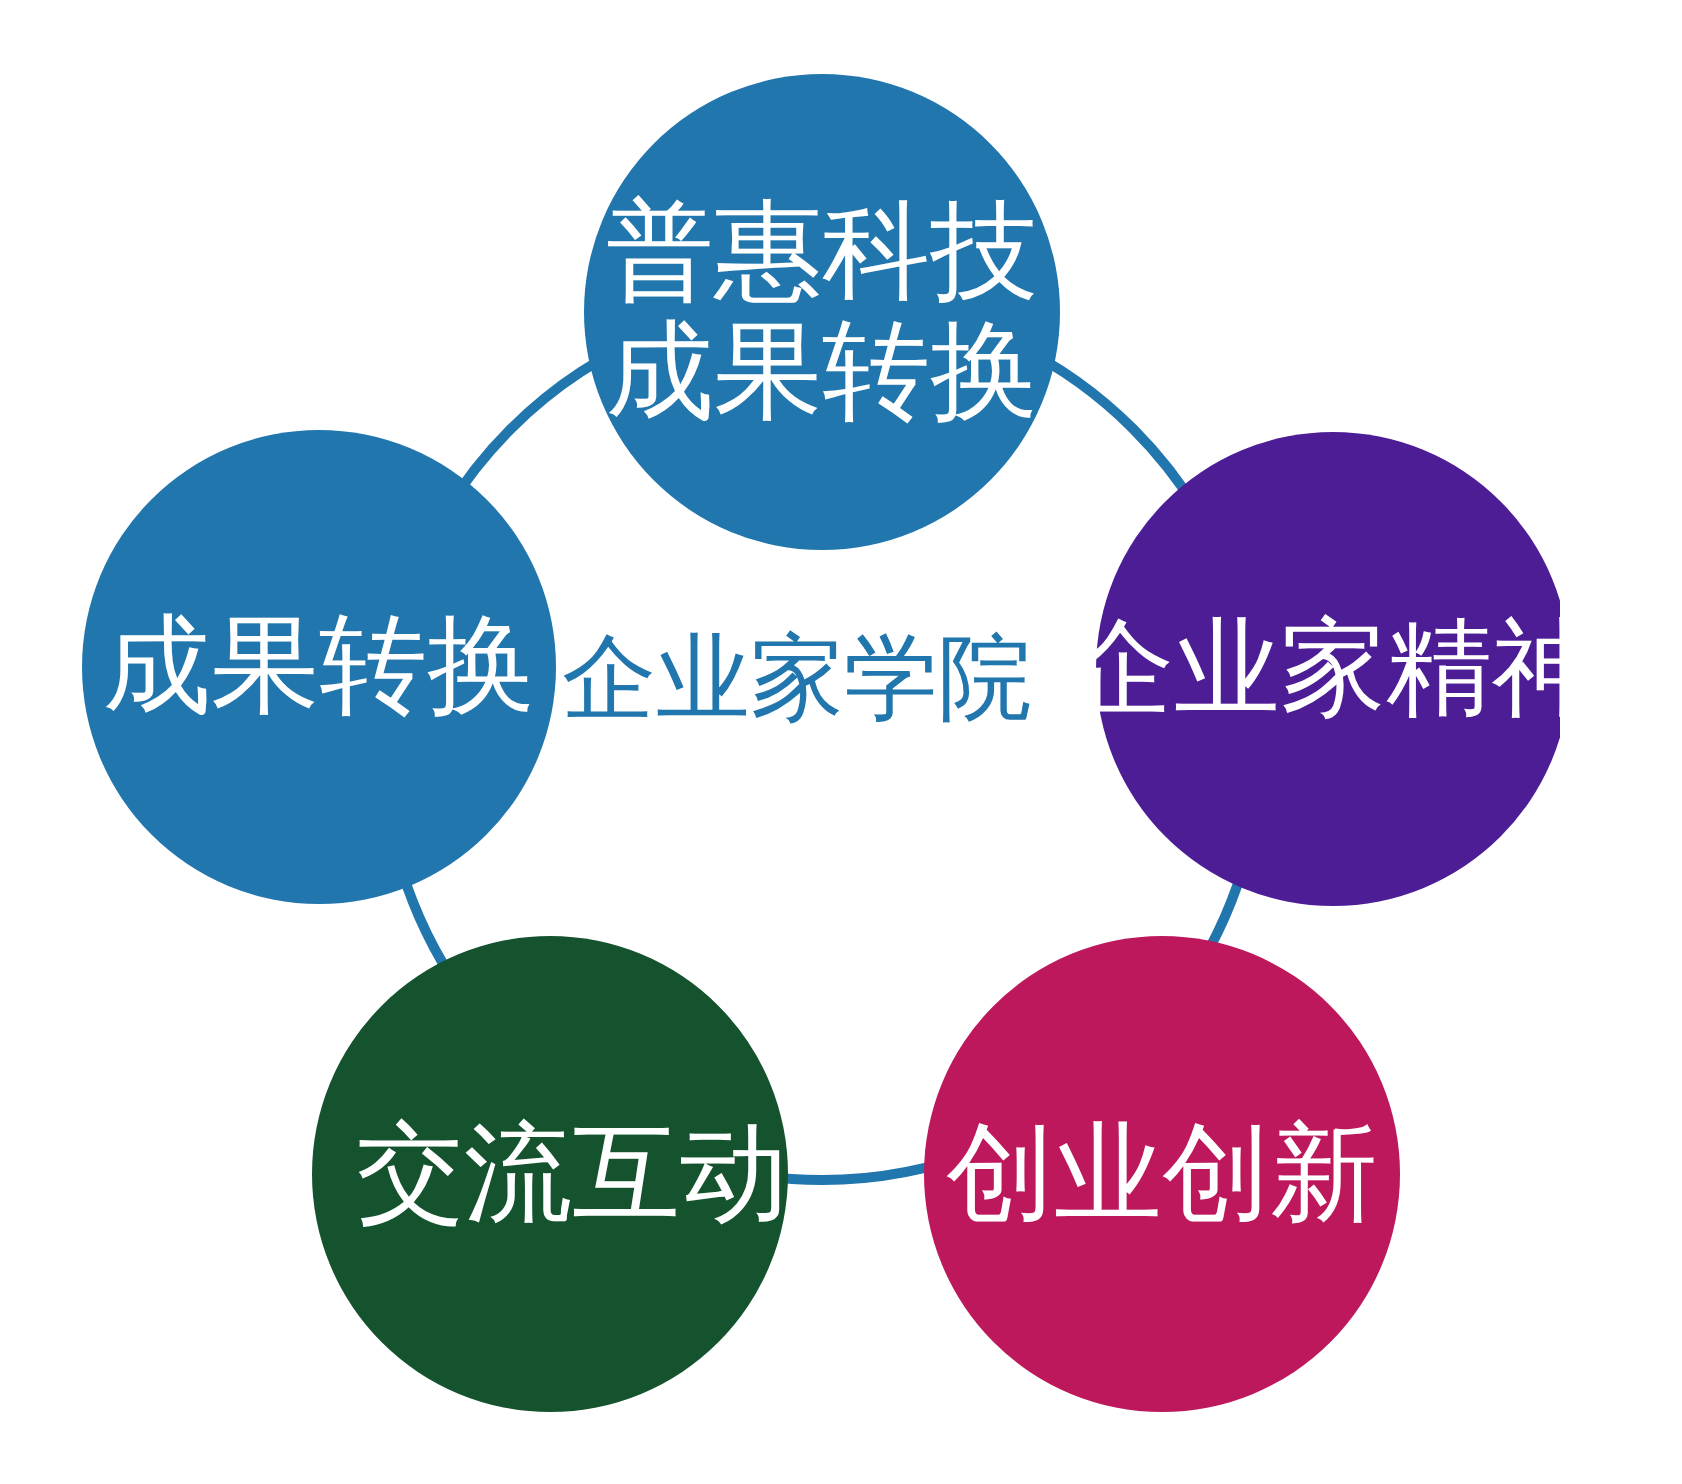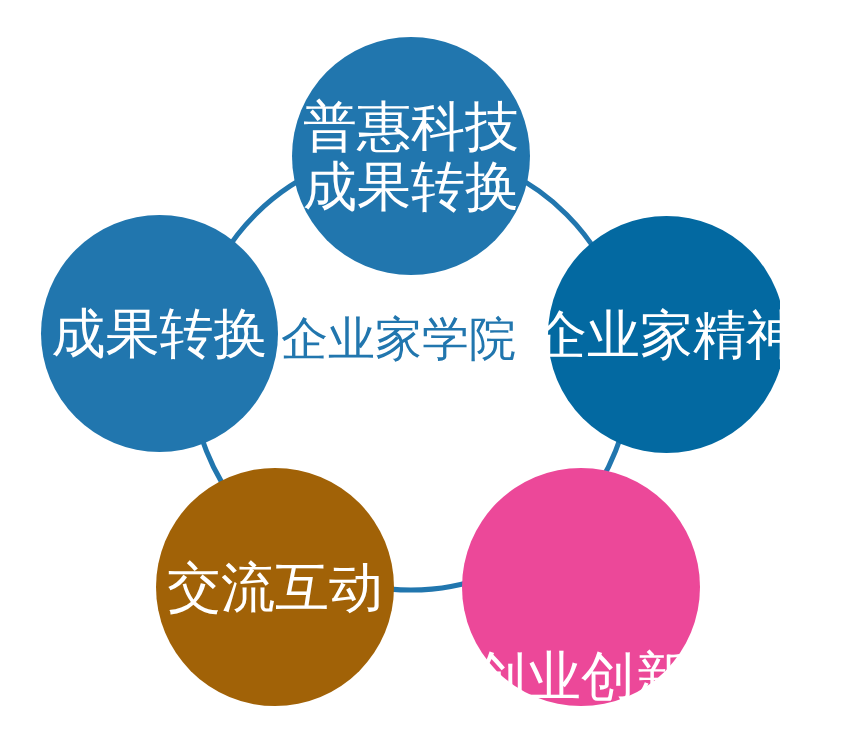--- a/index.html
+++ b/index.html
@@ -103,33 +103,33 @@
     <circle cx="411" cy="370" r="220" fill="none" stroke="#2176AE" stroke-width="5"></circle>
   </svg>
 
   <div class="node-circle" id="node-top" style="background: rgb(33, 118, 174);">
     <div class="node-label" style="color: rgb(255, 255, 255);">
       <span>普惠科技</span>
       <span class="line2">成果转换</span>
     </div>
   </div>
 
-  <div class="node-circle" id="node-right" style="background: #0369a1;">
+  <div class="node-circle" id="node-right" style="background: #4c1d95;">
     <div class="node-label" style="color: rgb(255, 255, 255);">
       <span>企业家精神</span>
     </div>
   </div>
 
-  <div class="node-circle" id="node-bottom-right" style="background: #ec4899; align-items: flex-end;">
+  <div class="node-circle" id="node-bottom-right" style="background: #be185d;">
     <div class="node-label" style="color: rgb(255, 255, 255);">
       <span>创业创新</span>
     </div>
   </div>
 
-  <div class="node-circle" id="node-bottom-left" style="background: #a16207;">
+  <div class="node-circle" id="node-bottom-left" style="background: #14532d; justify-content: flex-end;">
     <div class="node-label" style="color: rgb(255, 255, 255);">
       <span>交流互动</span>
     </div>
   </div>
 
   <div class="node-circle" id="node-left" style="background: rgb(33, 118, 174);">
     <div class="node-label" style="color: rgb(255, 255, 255);">
       <span>成果转换</span>
     </div>
   </div>

